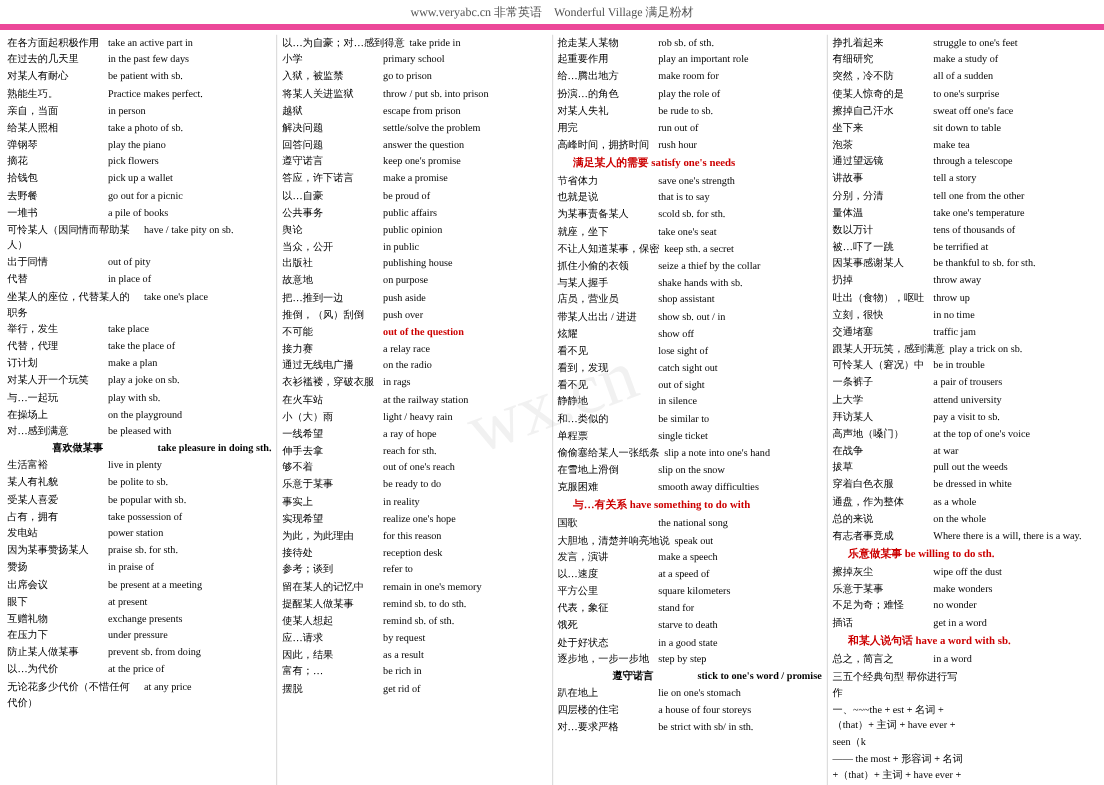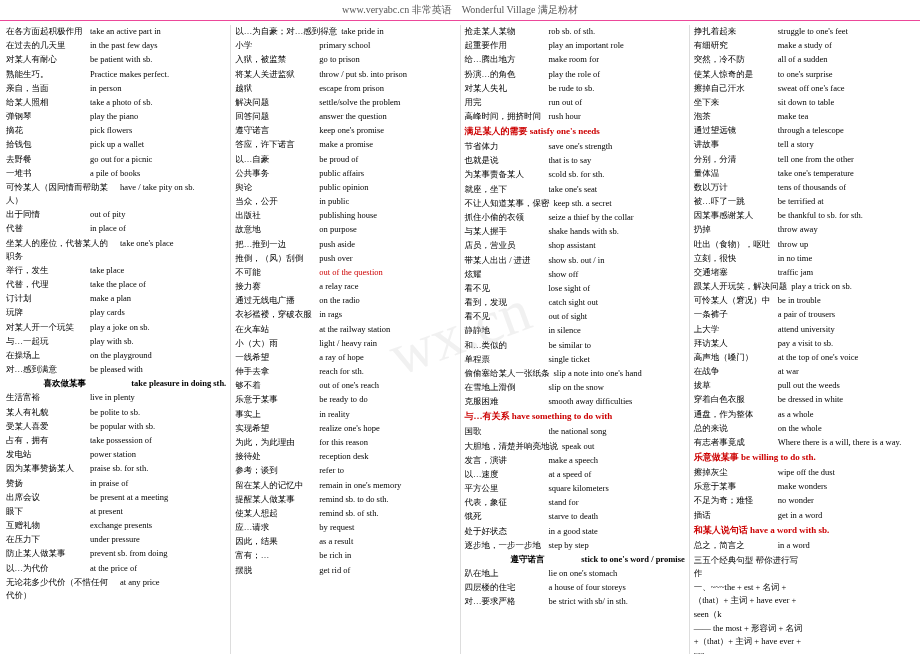--- a/index.html
+++ b/index.html
@@ -10,21 +10,21 @@
       color: #000;
       width: 920px;
       min-height: 654px;
       overflow: hidden;
     }
     .header {
       text-align: center;
       font-size: 10px;
       color: #555;
       padding: 3px 0;
-      border-bottom: 1px solid #ec4899;
+      border-bottom: 5px solid #ec4899;
     }
     .content {
       display: flex;
       flex-direction: row;
       padding: 4px 2px;
       gap: 0;
     }
     .col {
       flex: 1;
       padding: 0 4px;
@@ -49,39 +49,40 @@
     .en {
       color: #000;
       flex: 1;
     }
     .bold {
       font-weight: bold;
       text-align: right;
     }
     .red {
       color: #cc0000;
-      font-weight: normal;
+      font-weight: bold;
     }
     .watermark {
       position: absolute;
       top: 50%;
       left: 50%;
       transform: translate(-50%, -50%) rotate(-20deg);
       font-size: 60px;
       color: rgba(200,200,200,0.25);
       pointer-events: none;
       white-space: nowrap;
       z-index: 999;
     }
     .section-header {
       font-weight: bold;
       color: #cc0000;
       font-size: 9px;
       margin-top: 2px;
       margin-bottom: 1px;
+      margin-left: 13px;
     }
   </style>
 </head>
 <body>
 
 <div style="position:relative; width:920px; min-height:654px;">
 
   <div class="watermark">wx.cn</div>
 
   <div class="header">
@@ -159,24 +160,20 @@
         </div>
         <div class="entry">
           <span class="zh">代替，代理</span>
           <span class="en">take the place of</span>
         </div>
         <div class="entry">
           <span class="zh">订计划</span>
           <span class="en">make a plan</span>
         </div>
         <div class="entry">
-          <span class="zh">玩牌</span>
-          <span class="en">play cards</span>
-        </div>
-        <div class="entry">
           <span class="zh">对某人开一个玩笑</span>
           <span class="en">play a joke on sb.</span>
         </div>
         <div class="entry">
           <span class="zh">与…一起玩</span>
           <span class="en">play with sb.</span>
         </div>
         <div class="entry">
           <span class="zh">在操场上</span>
           <span class="en">on the playground</span>
@@ -631,21 +628,21 @@
         </div>
         <div class="entry">
           <span class="zh">立刻，很快</span>
           <span class="en">in no time</span>
         </div>
         <div class="entry">
           <span class="zh">交通堵塞</span>
           <span class="en">traffic jam</span>
         </div>
         <div class="entry">
-          <span class="zh">跟某人开玩笑，解决问题</span>
+          <span class="zh">跟某人开玩笑，感到满意</span>
           <span class="en">play a trick on sb.</span>
         </div>
         <div class="entry">
           <span class="zh">可怜某人（窘况）中</span>
           <span class="en">be in trouble</span>
         </div>
         <div class="entry">
           <span class="zh">一条裤子</span>
           <span class="en">a pair of trousers</span>
         </div>

